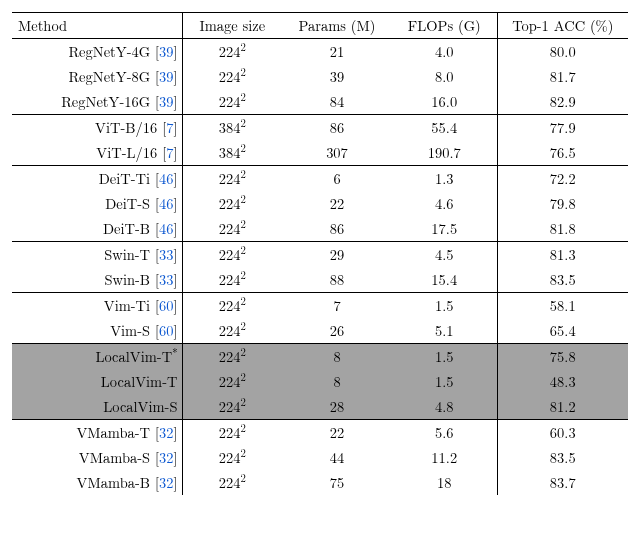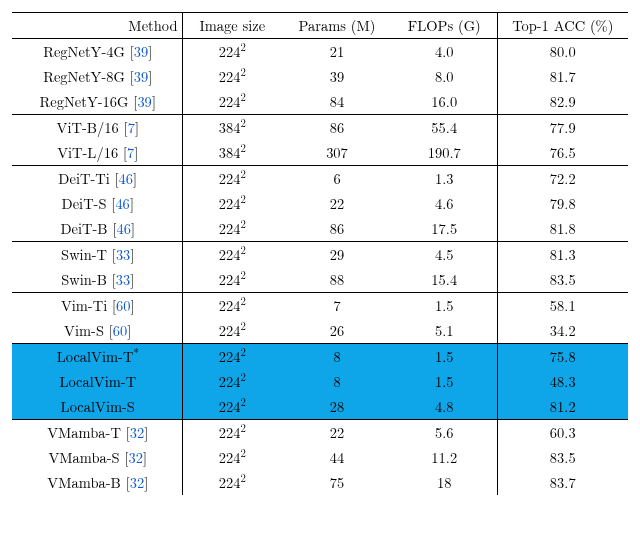--- a/index.html
+++ b/index.html
@@ -29,33 +29,33 @@
   th, td {
     padding: 2px 4px 2px 4px;
     vertical-align: middle;
     line-height: 1.45;
     white-space: nowrap;
   }
   th {
     font-weight: normal;
     text-align: center;
   }
-  th.method-h { text-align: right; padding-left: 6px; }
-  td.method   { text-align: center; padding-left: 6px; }
+  th.method-h { text-align: left; padding-left: 6px; }
+  td.method   { text-align: right; padding-left: 6px; }
   td.center   { text-align: center; }
 
   thead tr {
     border-top: 1px solid #000;
     border-bottom: 1px solid #000;
   }
   tbody tr.group-first td {
     border-top: 1px solid #000;
   }
   tbody tr.hl td {
-    background: #0ea5e9;
+    background: #a3a3a3;
   }
 
   .vline-left  { border-left: 1px solid #000; text-align: center; }
 
   a.ref { color: #0b57d0; text-decoration: none; }
   sup   { font-size: 0.74em; vertical-align: super; line-height: 0; }
 </style>
 </head>
 <body>
 
@@ -153,21 +153,21 @@
           <td class="center vline-left"><span>224</span><sup>2</sup></td>
           <td class="center">7</td>
           <td class="center">1.5</td>
           <td class="center vline-left">58.1</td>
         </tr>
         <tr>
           <td class="method"><span>Vim-S</span> [<a class="ref" href="#">60</a>]</td>
           <td class="center vline-left"><span>224</span><sup>2</sup></td>
           <td class="center">26</td>
           <td class="center">5.1</td>
-          <td class="center vline-left">34.2</td>
+          <td class="center vline-left">65.4</td>
         </tr>
         <tr class="hl group-first">
           <td class="method"><span>LocalVim-T</span><sup>*</sup></td>
           <td class="center vline-left"><span>224</span><sup>2</sup></td>
           <td class="center">8</td>
           <td class="center">1.5</td>
           <td class="center vline-left">75.8</td>
         </tr>
         <tr class="hl">
           <td class="method"><span>LocalVim-T</span></td>

